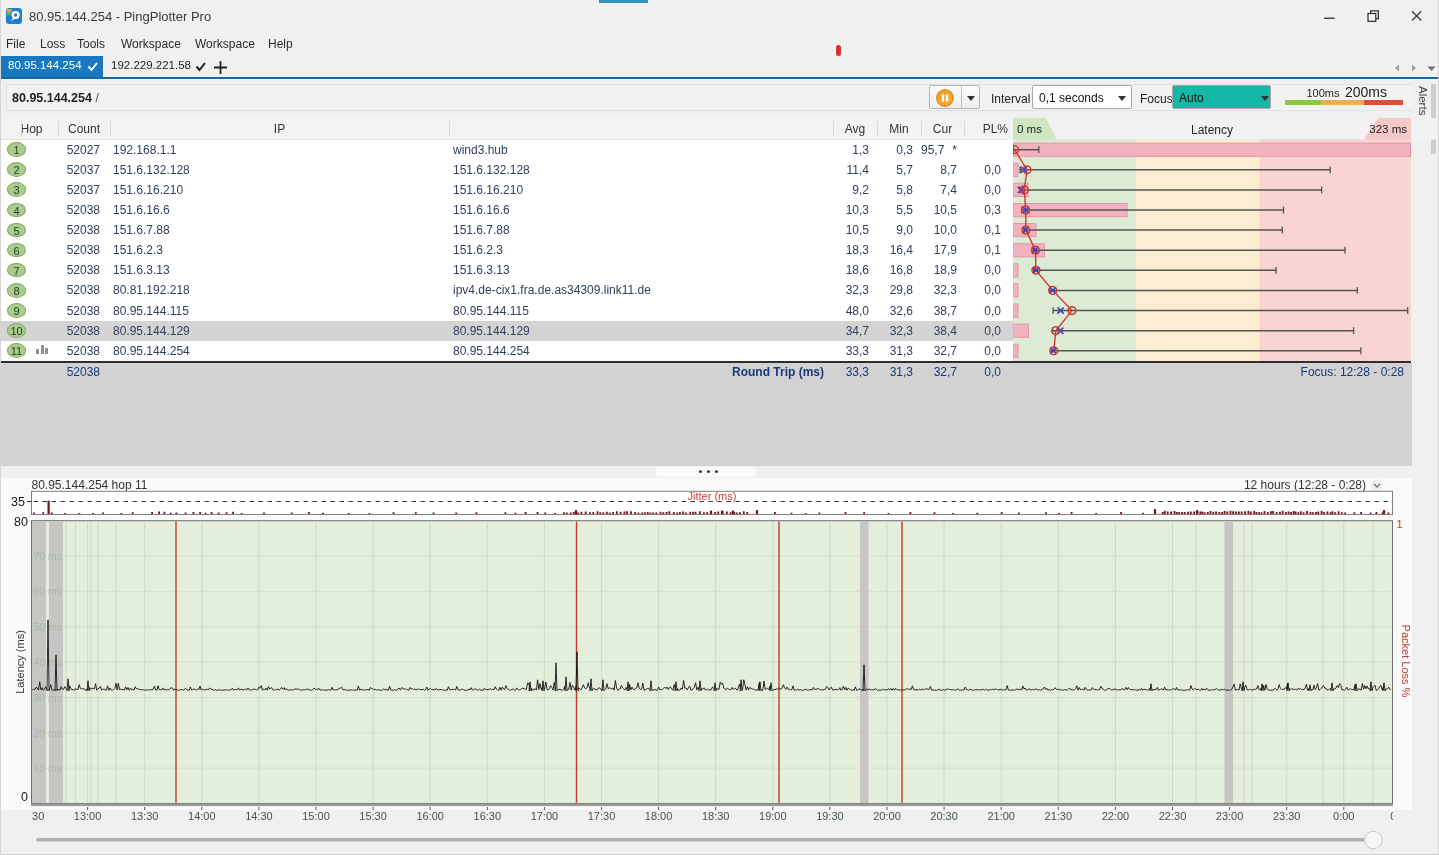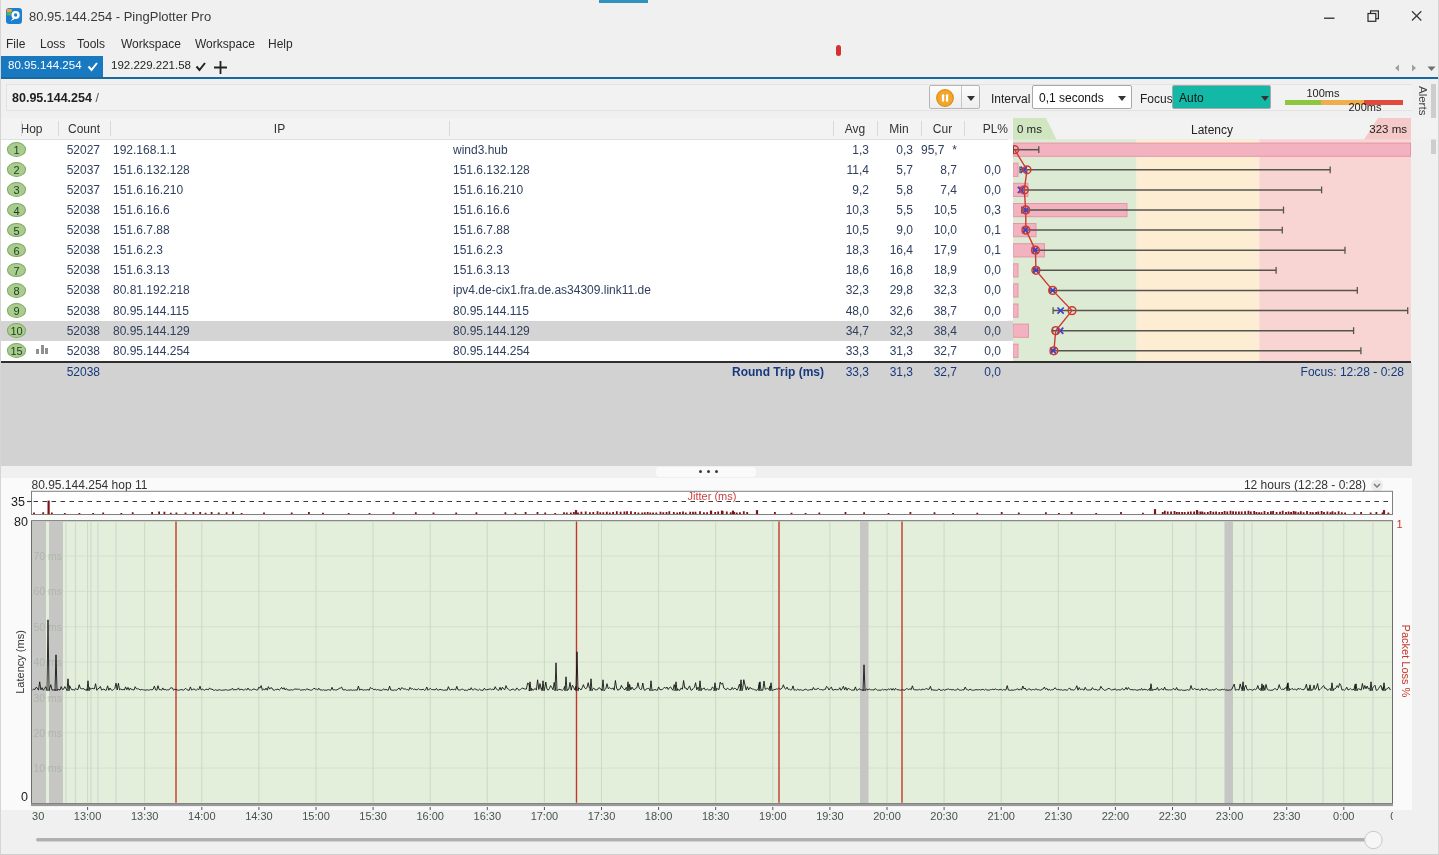--- a/index.html
+++ b/index.html
@@ -84,21 +84,21 @@
 <div class="abs" style="left:1172px;top:85px;width:99px;height:24px;background:#14b8a6;border:1px solid #a8a8a8;border-radius:2px">
   <span class="abs" style="left:6px;top:4.5px;font-size:12px;color:#111">Auto</span>
   <svg class="abs" style="left:87px;top:9px" width="10" height="7" viewBox="0 0 10 7">
       <path d="M1 1h8l-4 5z" fill="#333"></path>
     </svg>
 </div>
 <span class="abs" style="left:1285px;top:100px;width:36px;height:4.5px;background:#8dc63f"></span>
 <span class="abs" style="left:1321px;top:100px;width:43px;height:4.5px;background:#f0ad4e"></span>
 <span class="abs" style="left:1364px;top:100px;width:39px;height:4.5px;background:#e04b3a"></span>
 <span class="abs" style="left:1303px;top:87px;width:40px;text-align:center;font-size:11px;color:#222">100ms</span>
-<span class="abs" style="left:1345px;top:101px;width:40px;text-align:center;font-size:11px;color:#222">200ms</span>
+<span class="abs" style="left:1345px;top:84px;width:40px;text-align:center;font-size:14px;color:#222">200ms</span>
 
 <div class="abs" style="left:1412px;top:79px;width:27px;height:776px;background:#f0f0f0"></div>
 <div class="abs" style="left:1417px;top:86px;font-size:11.5px;color:#444;writing-mode:vertical-rl">Alerts</div>
 <span class="abs" style="left:1430.5px;top:84px;width:5.5px;height:70px;background:#cdcdcd"></span>
 
 <div class="abs" style="left:0;top:111px;width:1412px;height:7px;background:#f0f0f0"></div>
 <div class="abs" style="left:0;top:118px;width:1412px;height:21.7px;background:#f3f3f3;border-bottom:1px solid #e0e0e0;font-size:12px;color:#333">
     <div style="position:absolute;left:13px;top:3.5px;width:37px;text-align:center">Hop</div>
     <div style="position:absolute;left:58px;top:3.5px;width:52px;text-align:center">Count</div>
     <div style="position:absolute;left:110px;top:3.5px;width:339px;text-align:center">IP</div>
@@ -212,21 +212,21 @@
     <div style="position:absolute;left:7px;top:2.6px;width:19px;height:14.6px;background:#a8cd8e;border:1px solid #7fa763;border-radius:50%;text-align:center;line-height:14px;font-size:11px;color:#263c20">10</div>
     <div style="position:absolute;right:908px;top:3px;width:70px;text-align:right">52038</div>
     <div style="position:absolute;left:113px;top:3px">80.95.144.129</div>
     <div style="position:absolute;left:453px;top:3px">80.95.144.129</div>
     <div style="position:absolute;left:789px;top:3px;width:80px;text-align:right">34,7</div>
     <div style="position:absolute;left:833px;top:3px;width:80px;text-align:right">32,3</div>
     <div style="position:absolute;left:877px;top:3px;width:80px;text-align:right">38,4</div>
     <div style="position:absolute;left:921px;top:3px;width:80px;text-align:right">0,0</div>
   </div>
   <div style="position:absolute;left:0;top:340.7px;width:1008px;height:20.1px;font-size:12px;color:#31405e">
-    <div style="position:absolute;left:7px;top:2.6px;width:19px;height:14.6px;background:#a8cd8e;border:1px solid #7fa763;border-radius:50%;text-align:center;line-height:14px;font-size:11px;color:#263c20">15</div>
+    <div style="position:absolute;left:7px;top:2.6px;width:19px;height:14.6px;background:#a8cd8e;border:1px solid #7fa763;border-radius:50%;text-align:center;line-height:14px;font-size:11px;color:#263c20">11</div>
     <div style="position:absolute;right:908px;top:3px;width:70px;text-align:right">52038</div>
     <div style="position:absolute;left:113px;top:3px">80.95.144.254</div>
     <div style="position:absolute;left:453px;top:3px">80.95.144.254</div>
     <div style="position:absolute;left:789px;top:3px;width:80px;text-align:right">33,3</div>
     <div style="position:absolute;left:833px;top:3px;width:80px;text-align:right">31,3</div>
     <div style="position:absolute;left:877px;top:3px;width:80px;text-align:right">32,7</div>
     <div style="position:absolute;left:921px;top:3px;width:80px;text-align:right">0,0</div>
   </div>
 <div style="position:absolute;left:36px;top:345.2px;width:14px;height:9px">
  <span style="position:absolute;left:0;bottom:0;width:3px;height:5px;background:#909090"></span>

